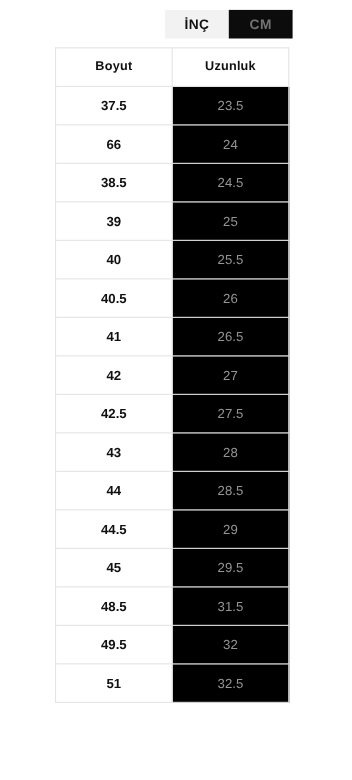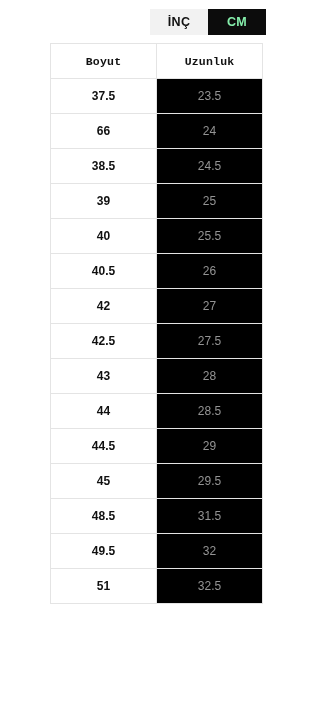--- a/index.html
+++ b/index.html
@@ -43,21 +43,21 @@
     box-sizing: border-box;
     cursor: pointer;
     font-family: "Liberation Sans", sans-serif;
   }
   .unit-btn.inactive {
     background: #f2f2f2;
     color: #111111;
   }
   .unit-btn.active {
     background: #0c0c0c;
-    color: #86efac;
+    color: #737373;
   }
 
   
   .size-table-wrap {
     position: absolute;
     top: 43px;
     left: 50px;
     width: 212px;
   }
   table.size-table {
@@ -73,21 +73,20 @@
     vertical-align: middle;
     border: 1px solid #e4e4e4;
     padding: 0;
   }
   table.size-table th {
     font-size: 11.5px;
     font-weight: bold;
     color: #111111;
     background: #ffffff;
     letter-spacing: 0.2px;
-    font-family: Liberation Mono, monospace;
   }
   table.size-table th.col-size,
   table.size-table td.col-size {
     width: 106px;
   }
   table.size-table th.col-length,
   table.size-table td.col-length {
     width: 106px;
   }
   table.size-table td.col-size {
@@ -141,20 +140,24 @@
           </tr>
           <tr>
             <td class="col-size">40</td>
             <td class="col-length">25.5</td>
           </tr>
           <tr>
             <td class="col-size">40.5</td>
             <td class="col-length">26</td>
           </tr>
           <tr>
+            <td class="col-size">41</td>
+            <td class="col-length">26.5</td>
+          </tr>
+          <tr>
             <td class="col-size">42</td>
             <td class="col-length">27</td>
           </tr>
           <tr>
             <td class="col-size">42.5</td>
             <td class="col-length">27.5</td>
           </tr>
           <tr>
             <td class="col-size">43</td>
             <td class="col-length">28</td>

